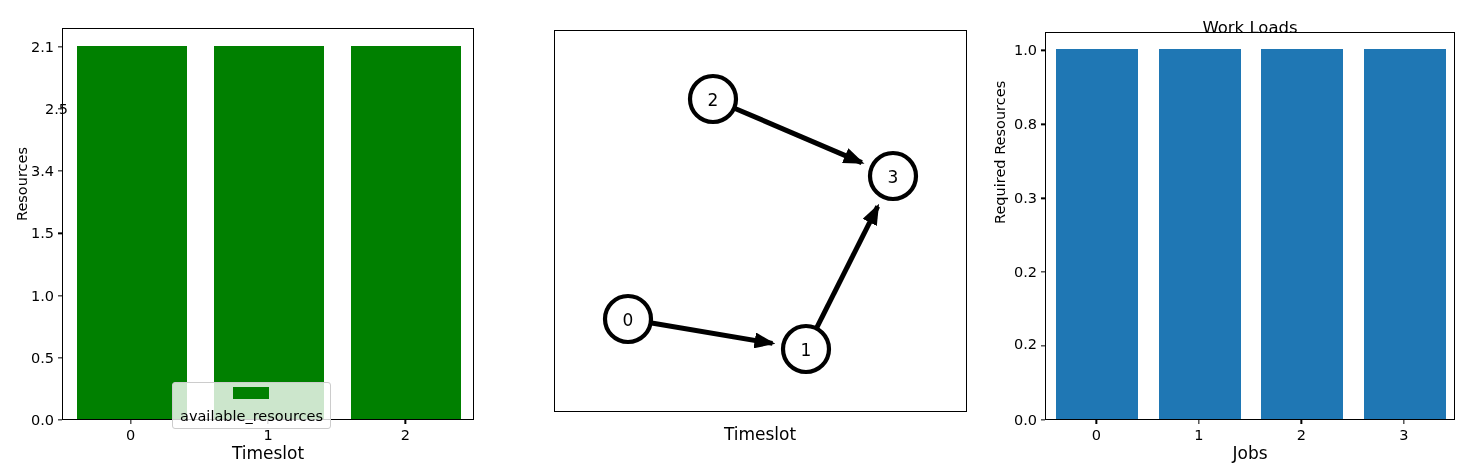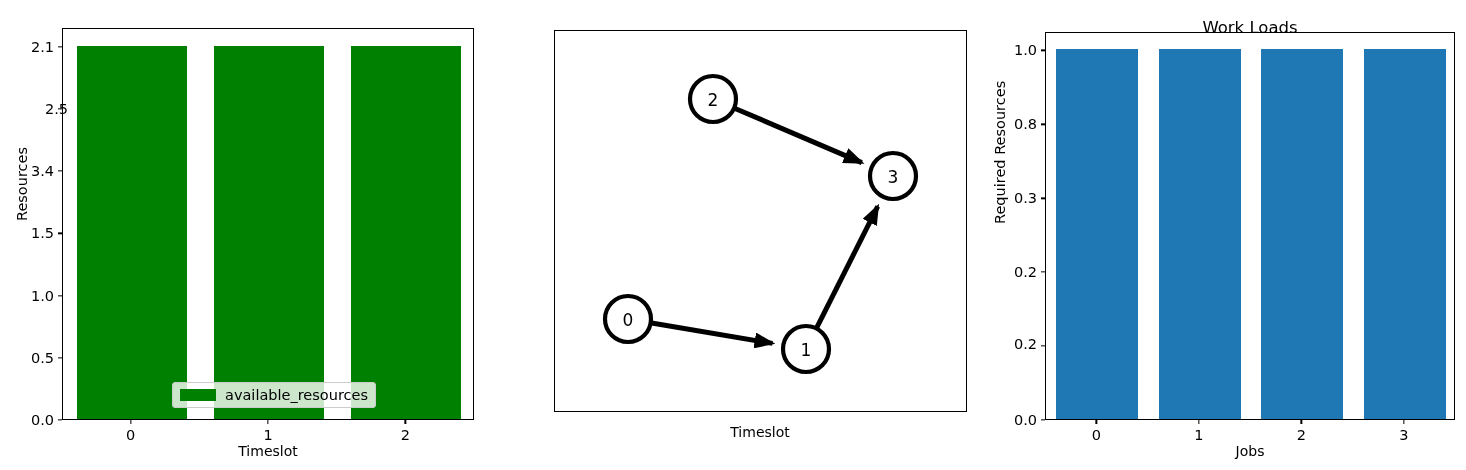--- a/index.html
+++ b/index.html
@@ -67,21 +67,21 @@
     position: absolute;
     width: 1.3px;
     height: 4px;
     background: #000000;
     transform: translateX(-50%);
   }
 
   .axis-label-x {
     position: absolute;
     transform: translateX(-50%);
-    font-size: 14px;
+    font-size: 17px;
     white-space: nowrap;
   }
   .axis-label-y {
     position: absolute;
     font-size: 14.5px;
     white-space: nowrap;
     transform-origin: 50% 50%;
     transform: rotate(-90deg) translateX(50%);
   }
   .axes-title {
@@ -167,21 +167,21 @@
       <div class="xtick" style="left: 130.667px; top: 427px;">0</div>
       <div class="xtickmark" style="left: 130.667px; top: 420px;"></div>
       <div class="xtick" style="left: 268px; top: 427px;">1</div>
       <div class="xtickmark" style="left: 268px; top: 420px;"></div>
       <div class="xtick" style="left: 405.333px; top: 427px;">2</div>
       <div class="xtickmark" style="left: 405.333px; top: 420px;"></div>
     </div>
   <div class="axis-label-x" id="left-xlabel" style="left:268px; top:443px;">Timeslot</div>
   <div class="axis-label-y" id="left-ylabel" style="left:-18px; top:216px; width:80px; text-align:center;">Resources</div>
 
-  <div class="legend" id="left-legend" style="left:172px; top:382px;">
+  <div class="legend" id="left-legend" style="left:172px; top:382px;flex-direction:column;">
     <span class="legend-swatch" id="left-legend-swatch" style="background: rgb(0, 128, 0);"></span>
     <span class="legend-label">available_resources</span>
   </div>
 
   <div class="axes" id="axes-middle" style="left:554px; top:30px; width:413px; height:382px;">
     <div class="plotarea" id="plot-middle"></div>
   </div>
   <svg class="graph-svg" id="graph-svg" width="1466" height="470">
       <defs>
         <marker id="arrowhead" markerWidth="4.2" markerHeight="3.2" refX="3.6" refY="1.6" orient="auto" markerUnits="strokeWidth">

